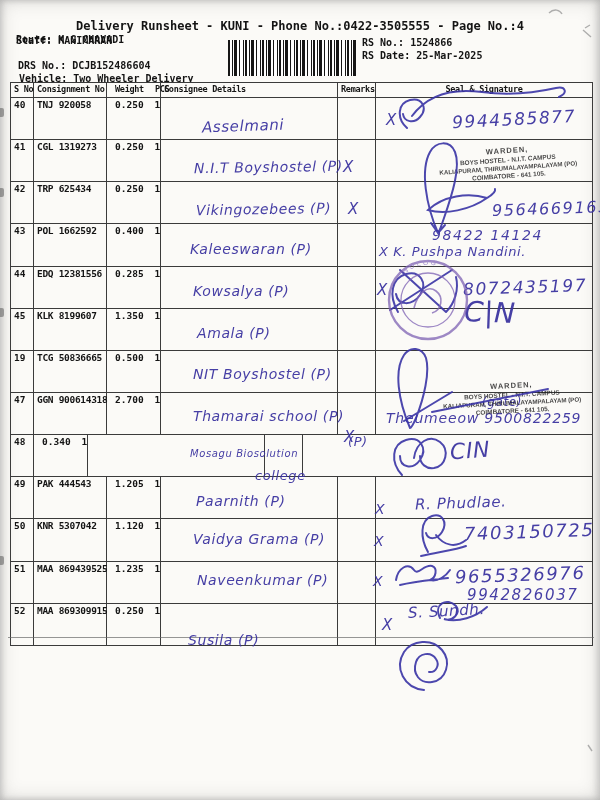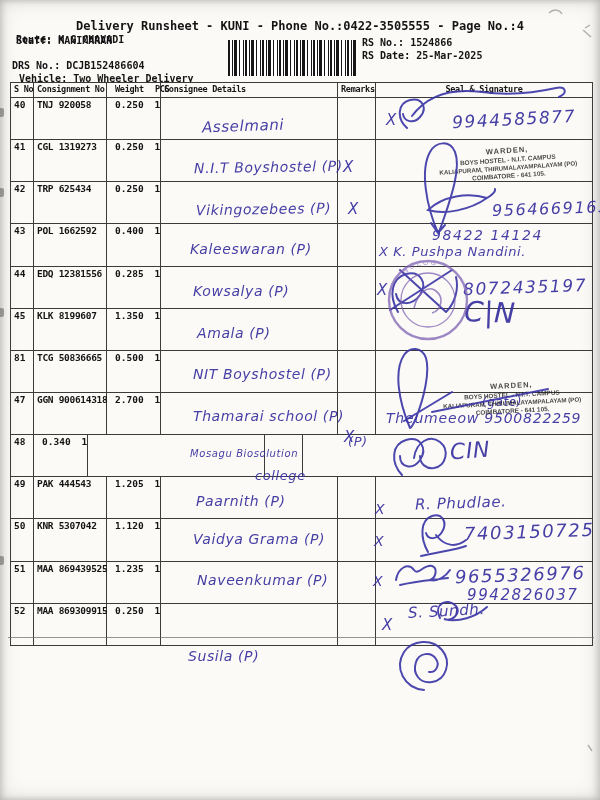--- a/index.html
+++ b/index.html
@@ -37,21 +37,21 @@
   .tick{position:absolute;left:0;width:4px;height:9px;background:#5d5d5d;opacity:.55;border-radius:0 2px 2px 0;}
 </style>
 </head>
 <body>
 
 <div class="page">
 
   <div class="printed center subtitle">Delivery Runsheet - KUNI - Phone No.:0422-3505555 - Page No.:4</div>
   <div class="printed meta" style="left:16px;top:34px;">Route: K G CHAVADI</div>
   <div class="printed meta" style="left:16px;top:35px;">Staff: MANIMARAN</div>
-  <div class="printed meta" style="left:12px;top:60px;">DRS No.: DCJB152486604</div>
+  <div class="printed meta" style="left:18px;top:60px;">DRS No.: DCJB152486604</div>
   <div class="printed meta" style="left:19px;top:73px;">Vehicle: Two Wheeler Delivery</div>
   <div class="barcode"></div>
   <div class="printed meta" style="left:362px;top:37px;">RS No.: 1524866</div>
   <div class="printed meta" style="left:362px;top:50px;">RS Date: 25-Mar-2025</div>
 
   <div class="tbl">
     <div class="tr thead">
       <div class="td c1">S No</div>
       <div class="td c2">Consignment No</div>
       <div class="td c3">
@@ -123,21 +123,21 @@
       <div class="td c2">KLK 8199607</div>
       <div class="td c3">
           <span class="wt">1.350</span>
           <span class="pc">1</span>
         </div>
       <div class="td c4"></div>
       <div class="td c5"></div>
       <div class="td c6"></div>
     </div>
     <div class="tr">
-      <div class="td c1">81</div>
+      <div class="td c1">19</div>
       <div class="td c2">TCG 50836665</div>
       <div class="td c3">
           <span class="wt">0.500</span>
           <span class="pc">1</span>
         </div>
       <div class="td c4"></div>
       <div class="td c5"></div>
       <div class="td c6"></div>
     </div>
     <div class="tr">
@@ -215,21 +215,21 @@
   <div class="hw" style="left:193px;top:283px;font-size:14px;">Kowsalya (P)</div>
   <div class="hw" style="left:197px;top:325px;font-size:14px;">Amala (P)</div>
   <div class="hw" style="left:193px;top:366px;font-size:14px;">NIT Boyshostel (P)</div>
   <div class="hw" style="left:193px;top:408px;font-size:14px;">Thamarai school (P)</div>
   <div class="hw" style="left:348px;top:434px;font-size:13px;">(P)</div>
   <div class="hw" style="left:190px;top:448px;font-size:10px;">Mosagu Biosolution</div>
   <div class="hw" style="left:255px;top:468px;font-size:13px;">college</div>
   <div class="hw" style="left:196px;top:493px;font-size:14px;">Paarnith (P)</div>
   <div class="hw" style="left:193px;top:531px;font-size:14px;">Vaidya Grama (P)</div>
   <div class="hw" style="left:197px;top:572px;font-size:14px;">Naveenkumar (P)</div>
-  <div class="hw" style="left:188px;top:648px;font-size:14px;">Susila (P)</div>
+  <div class="hw" style="left:188px;top:632px;font-size:14px;">Susila (P)</div>
 
   <div class="hw" style="left:386px;top:111px;font-size:15px;">X</div>
   <div class="hw" style="left:343px;top:158px;font-size:15px;">X</div>
   <div class="hw" style="left:348px;top:200px;font-size:15px;">X</div>
   <div class="hw" style="left:377px;top:281px;font-size:15px;">X</div>
   <div class="hw" style="left:344px;top:428px;font-size:15px;">X</div>
   <div class="hw" style="left:375px;top:501px;font-size:14px;">X</div>
   <div class="hw" style="left:374px;top:533px;font-size:14px;">X</div>
   <div class="hw" style="left:373px;top:573px;font-size:14px;">X</div>
   <div class="hw" style="left:382px;top:616px;font-size:15px;">X</div>

